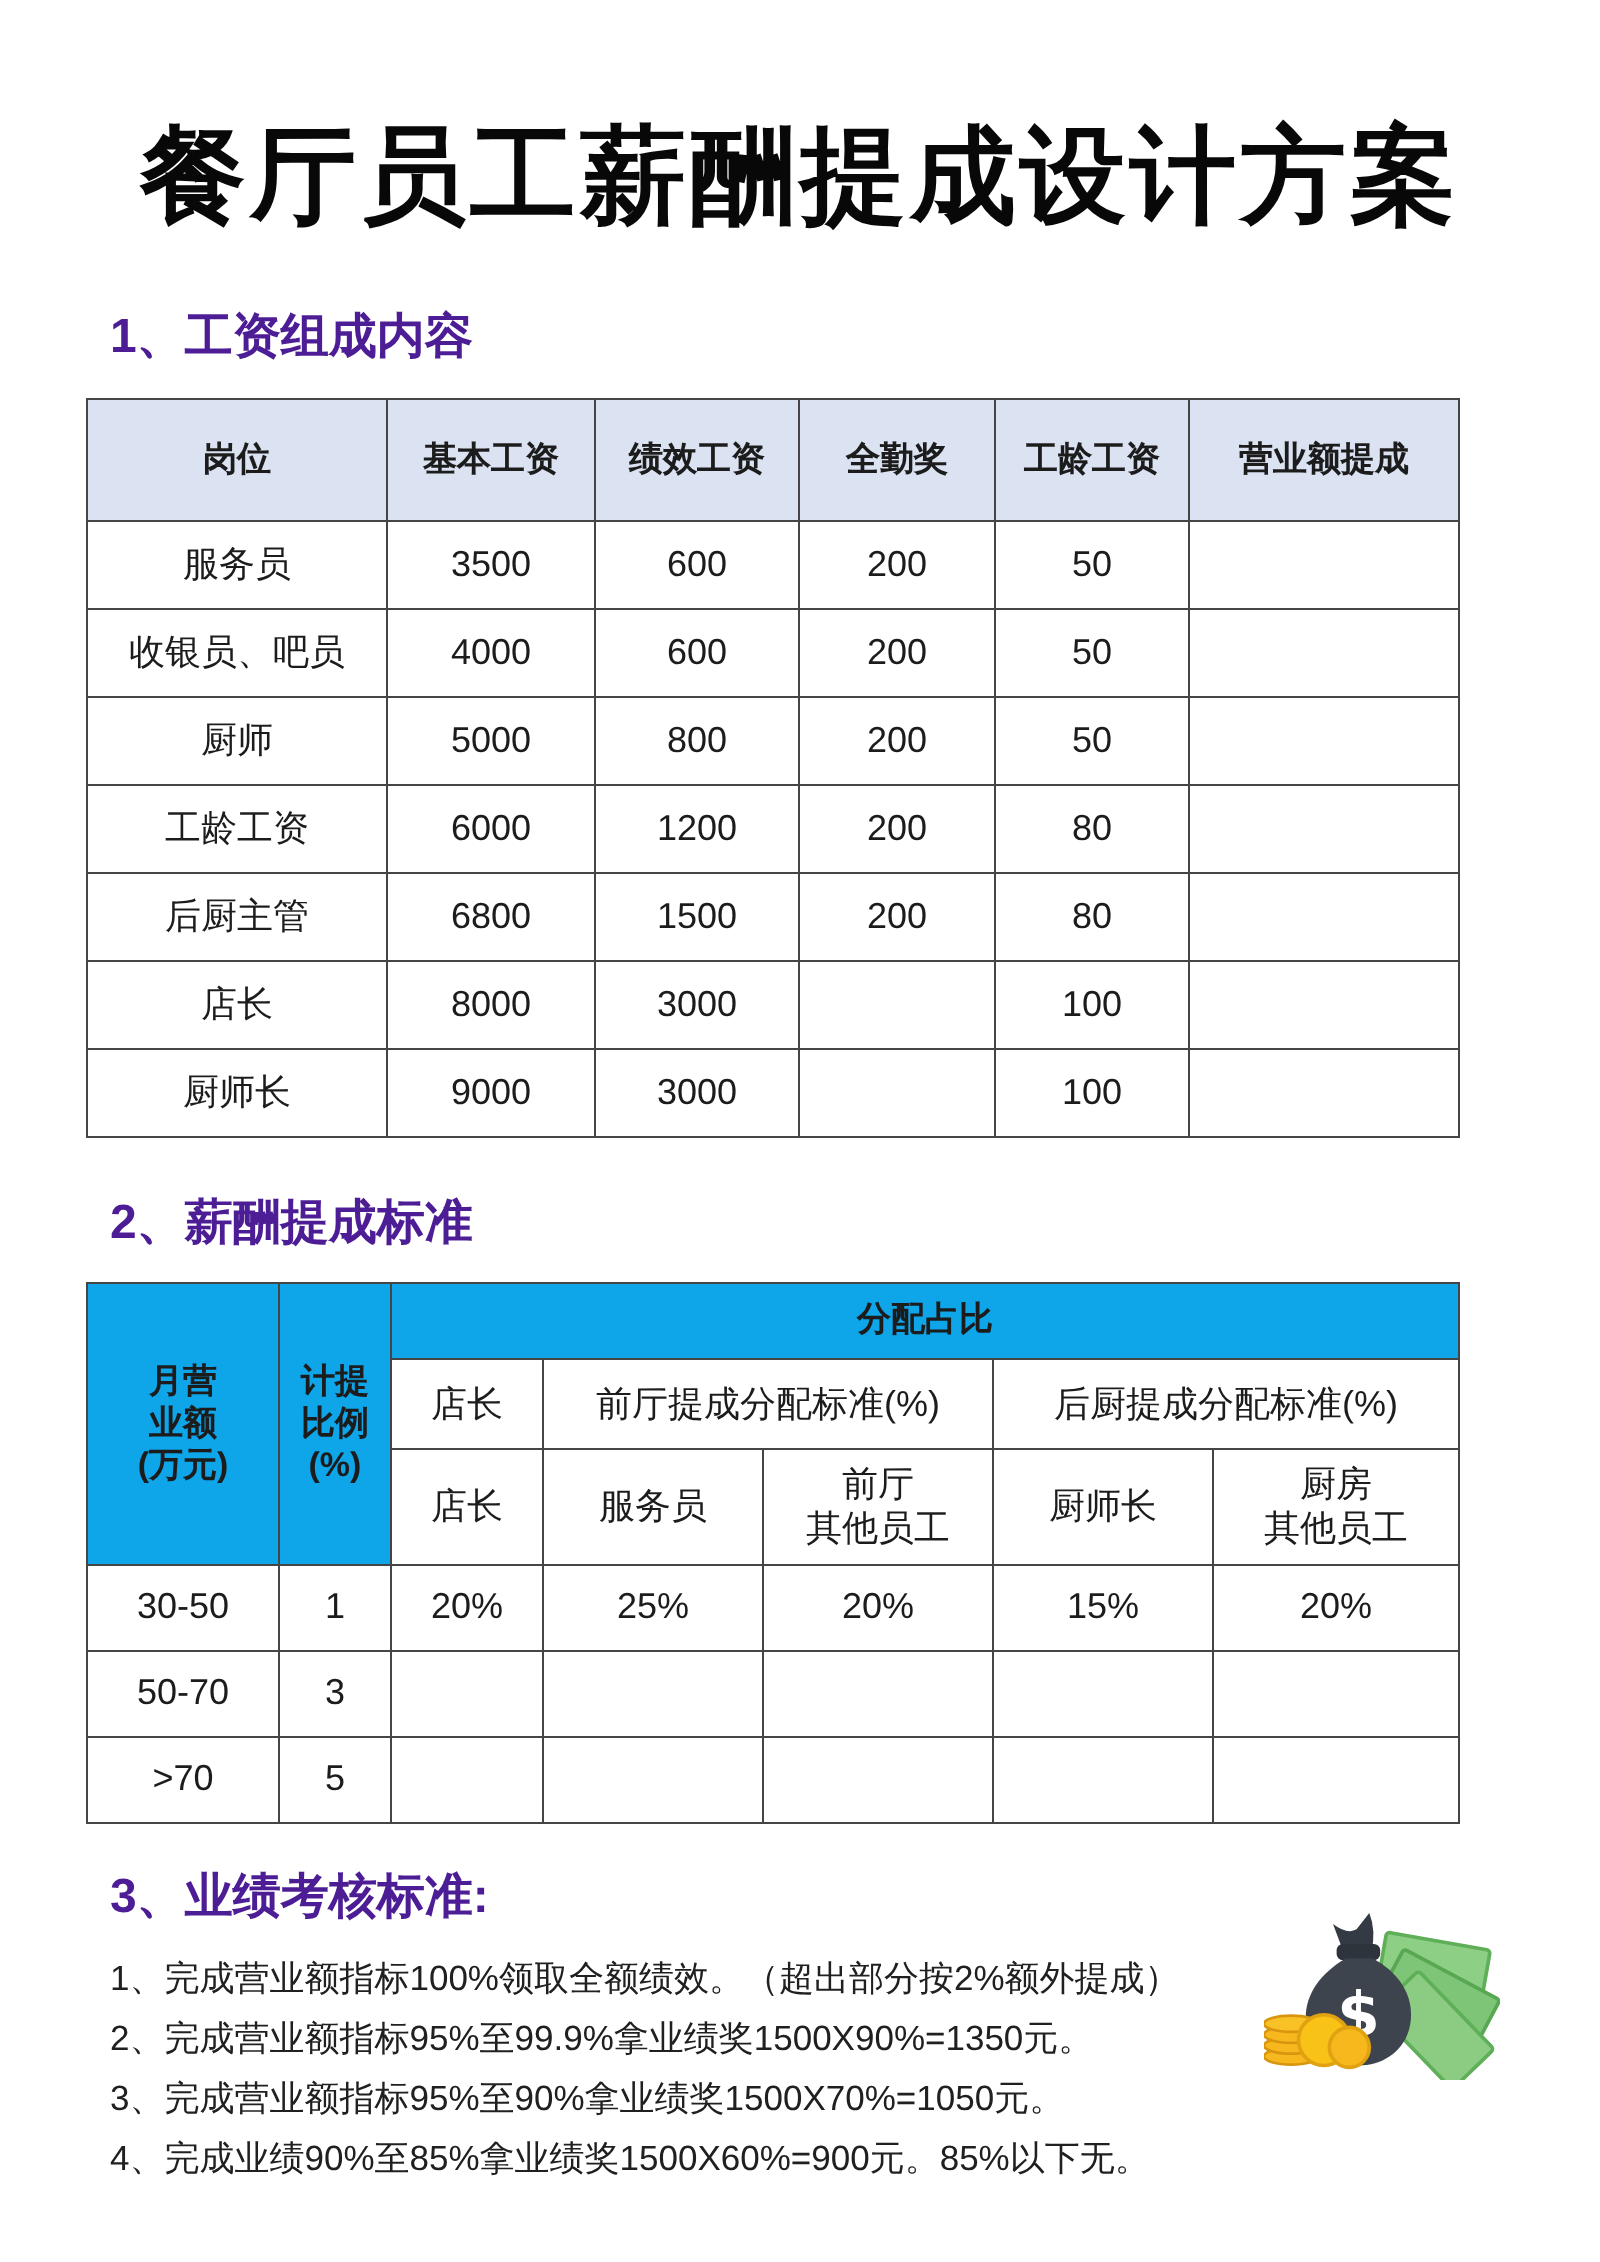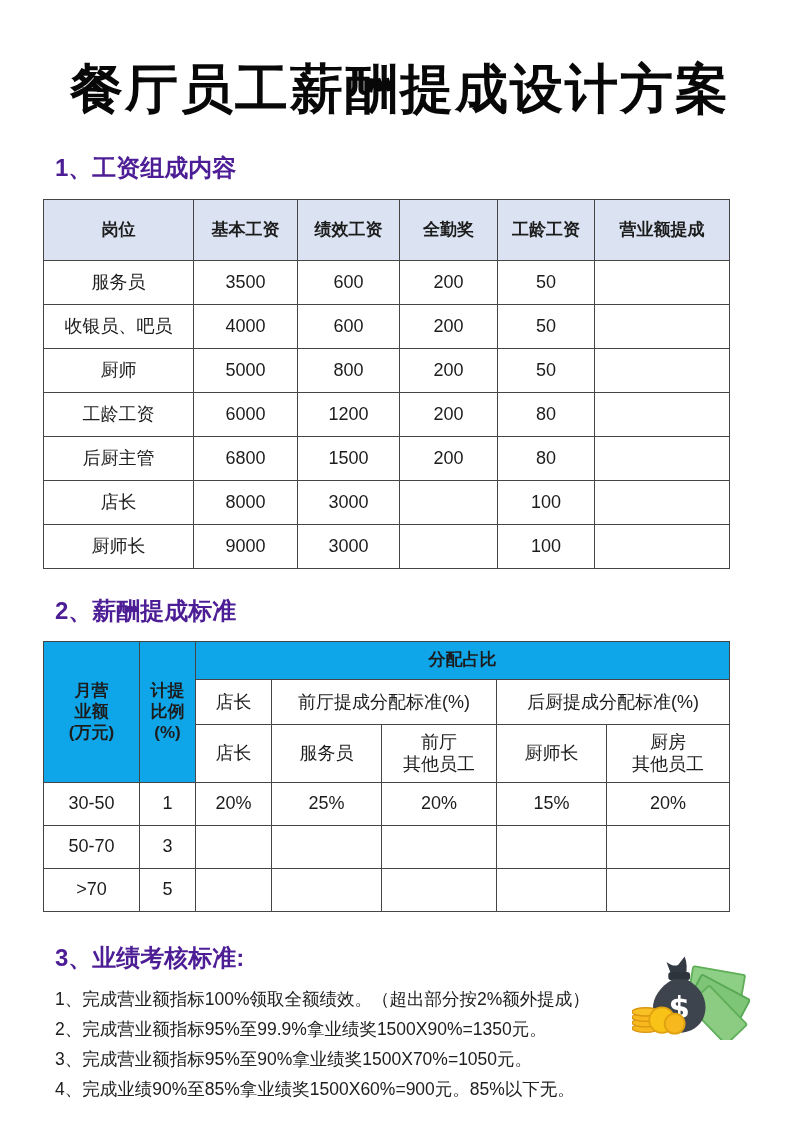--- a/index.html
+++ b/index.html
@@ -26,21 +26,21 @@
   }
 
   .sec-heading {
     margin: 28px 0 0 12px;
     font-size: 24px;
     font-weight: 700;
     color: #4c1d95;
   }
   .sec-heading.s1 { margin-top: 30px; }
   .sec-heading.s2 { margin-top: 26px; }
-  .sec-heading.s3 { margin-top: 30px; }
+  .sec-heading.s3 { margin-top: 20px; }
 
   table {
     border-collapse: collapse;
     table-layout: fixed;
     width: 686px;
     margin-top: 15px;
   }
   th, td {
     border: 1.5px solid #454545;
     text-align: center;

